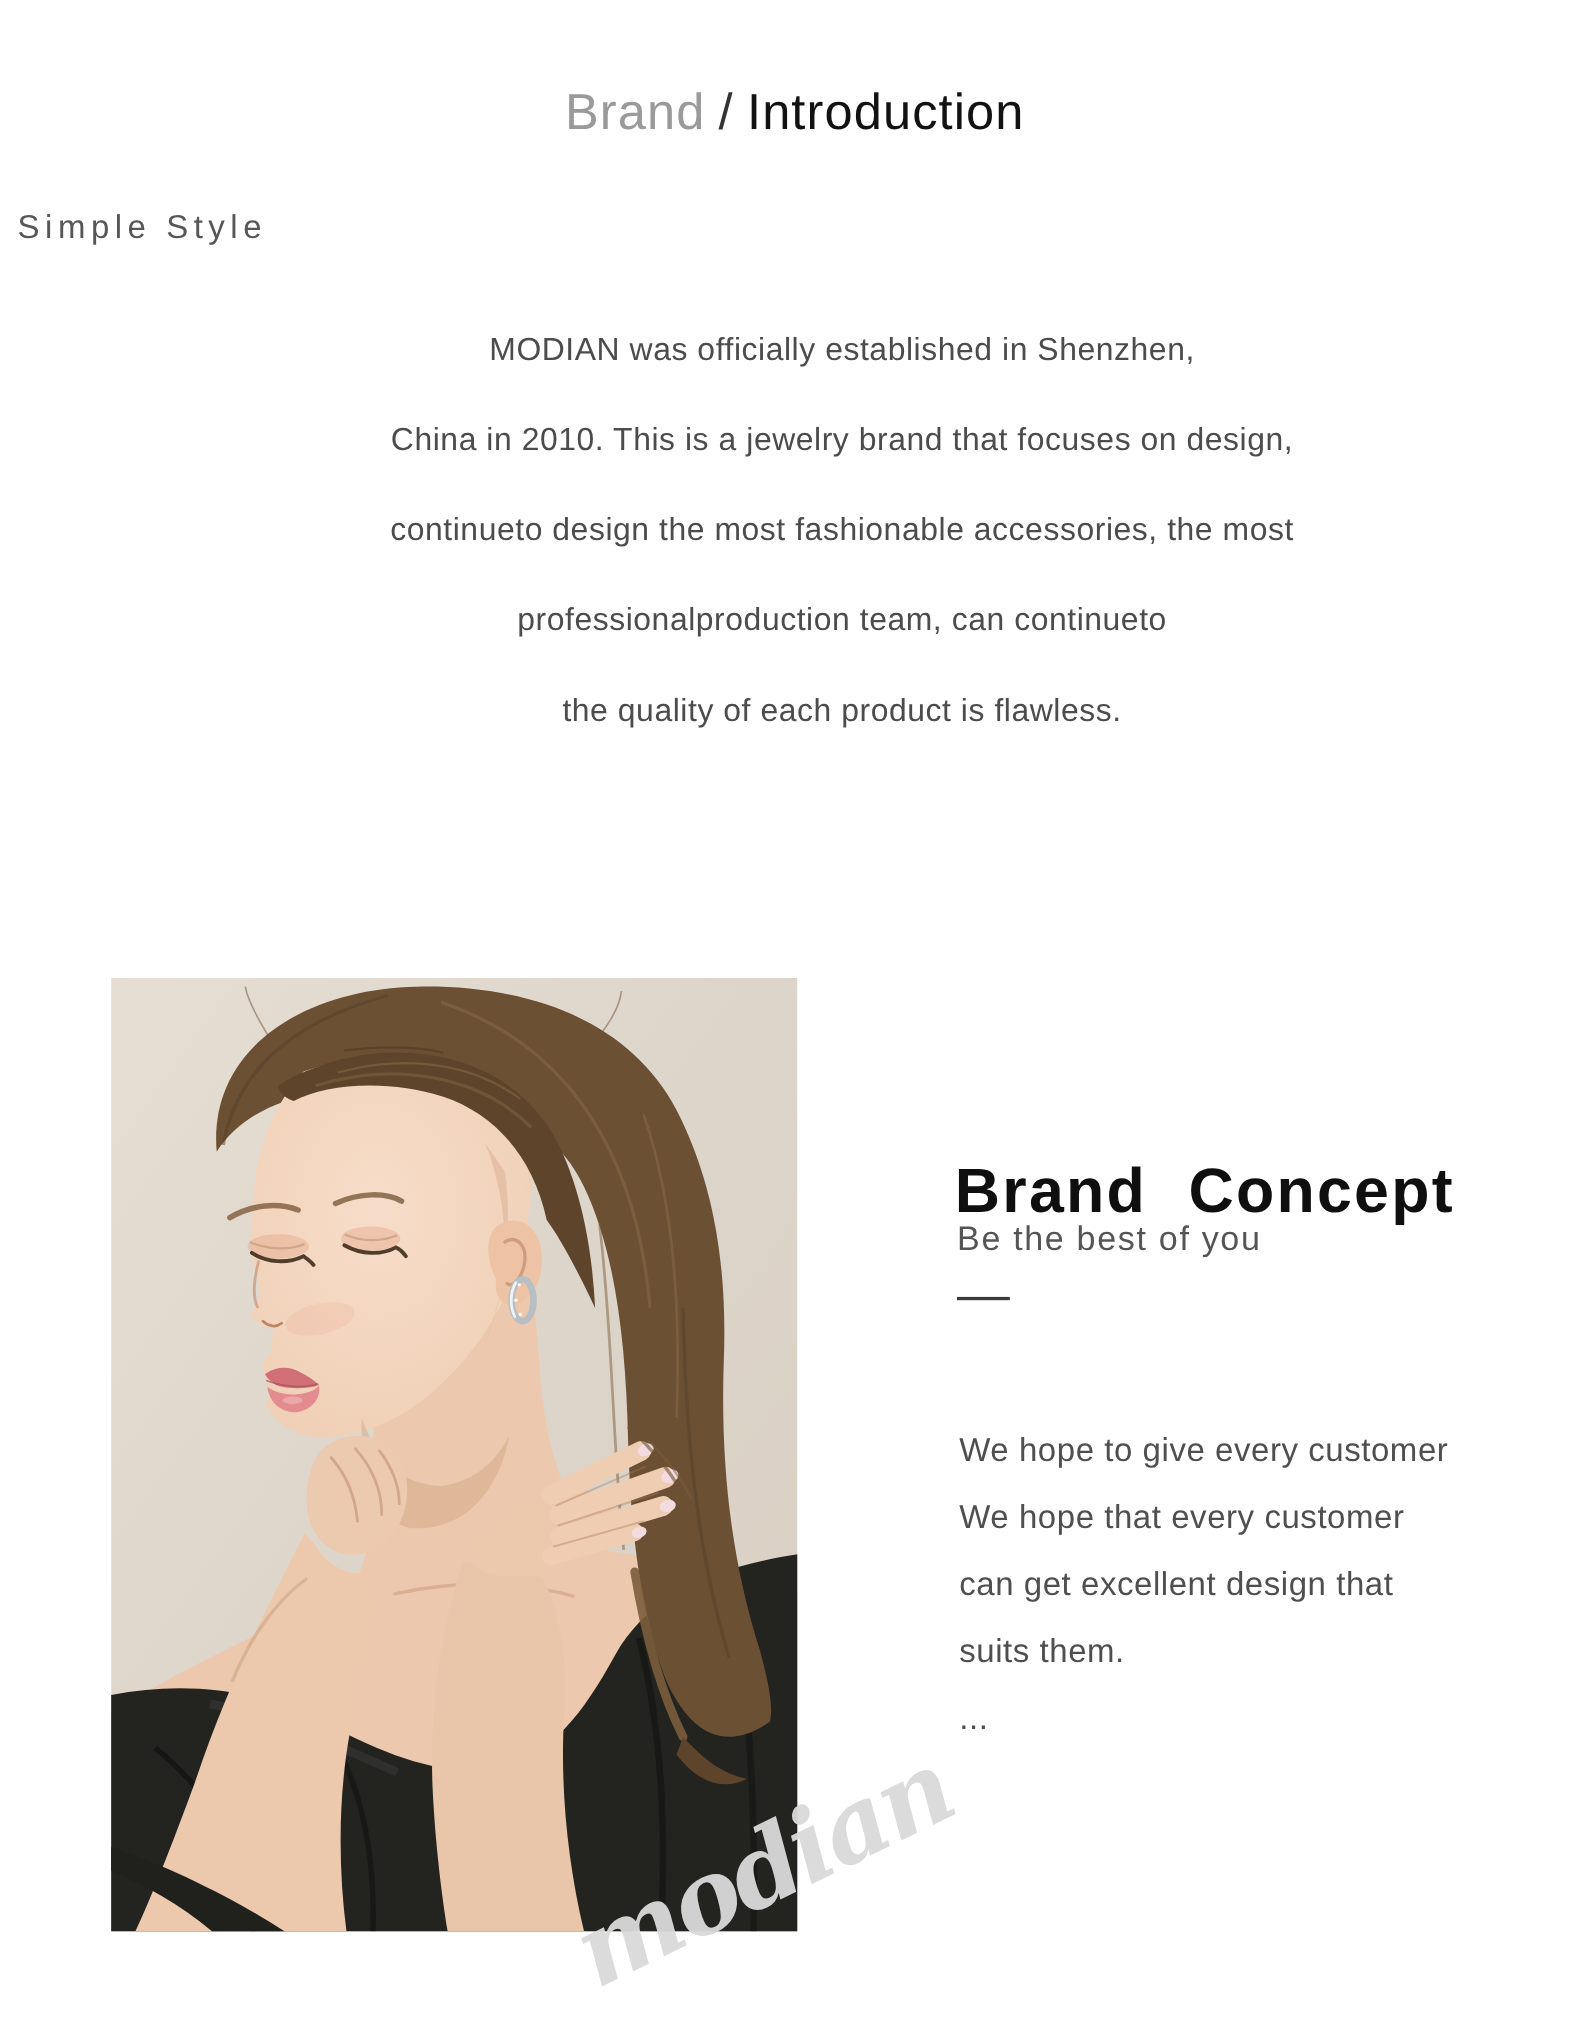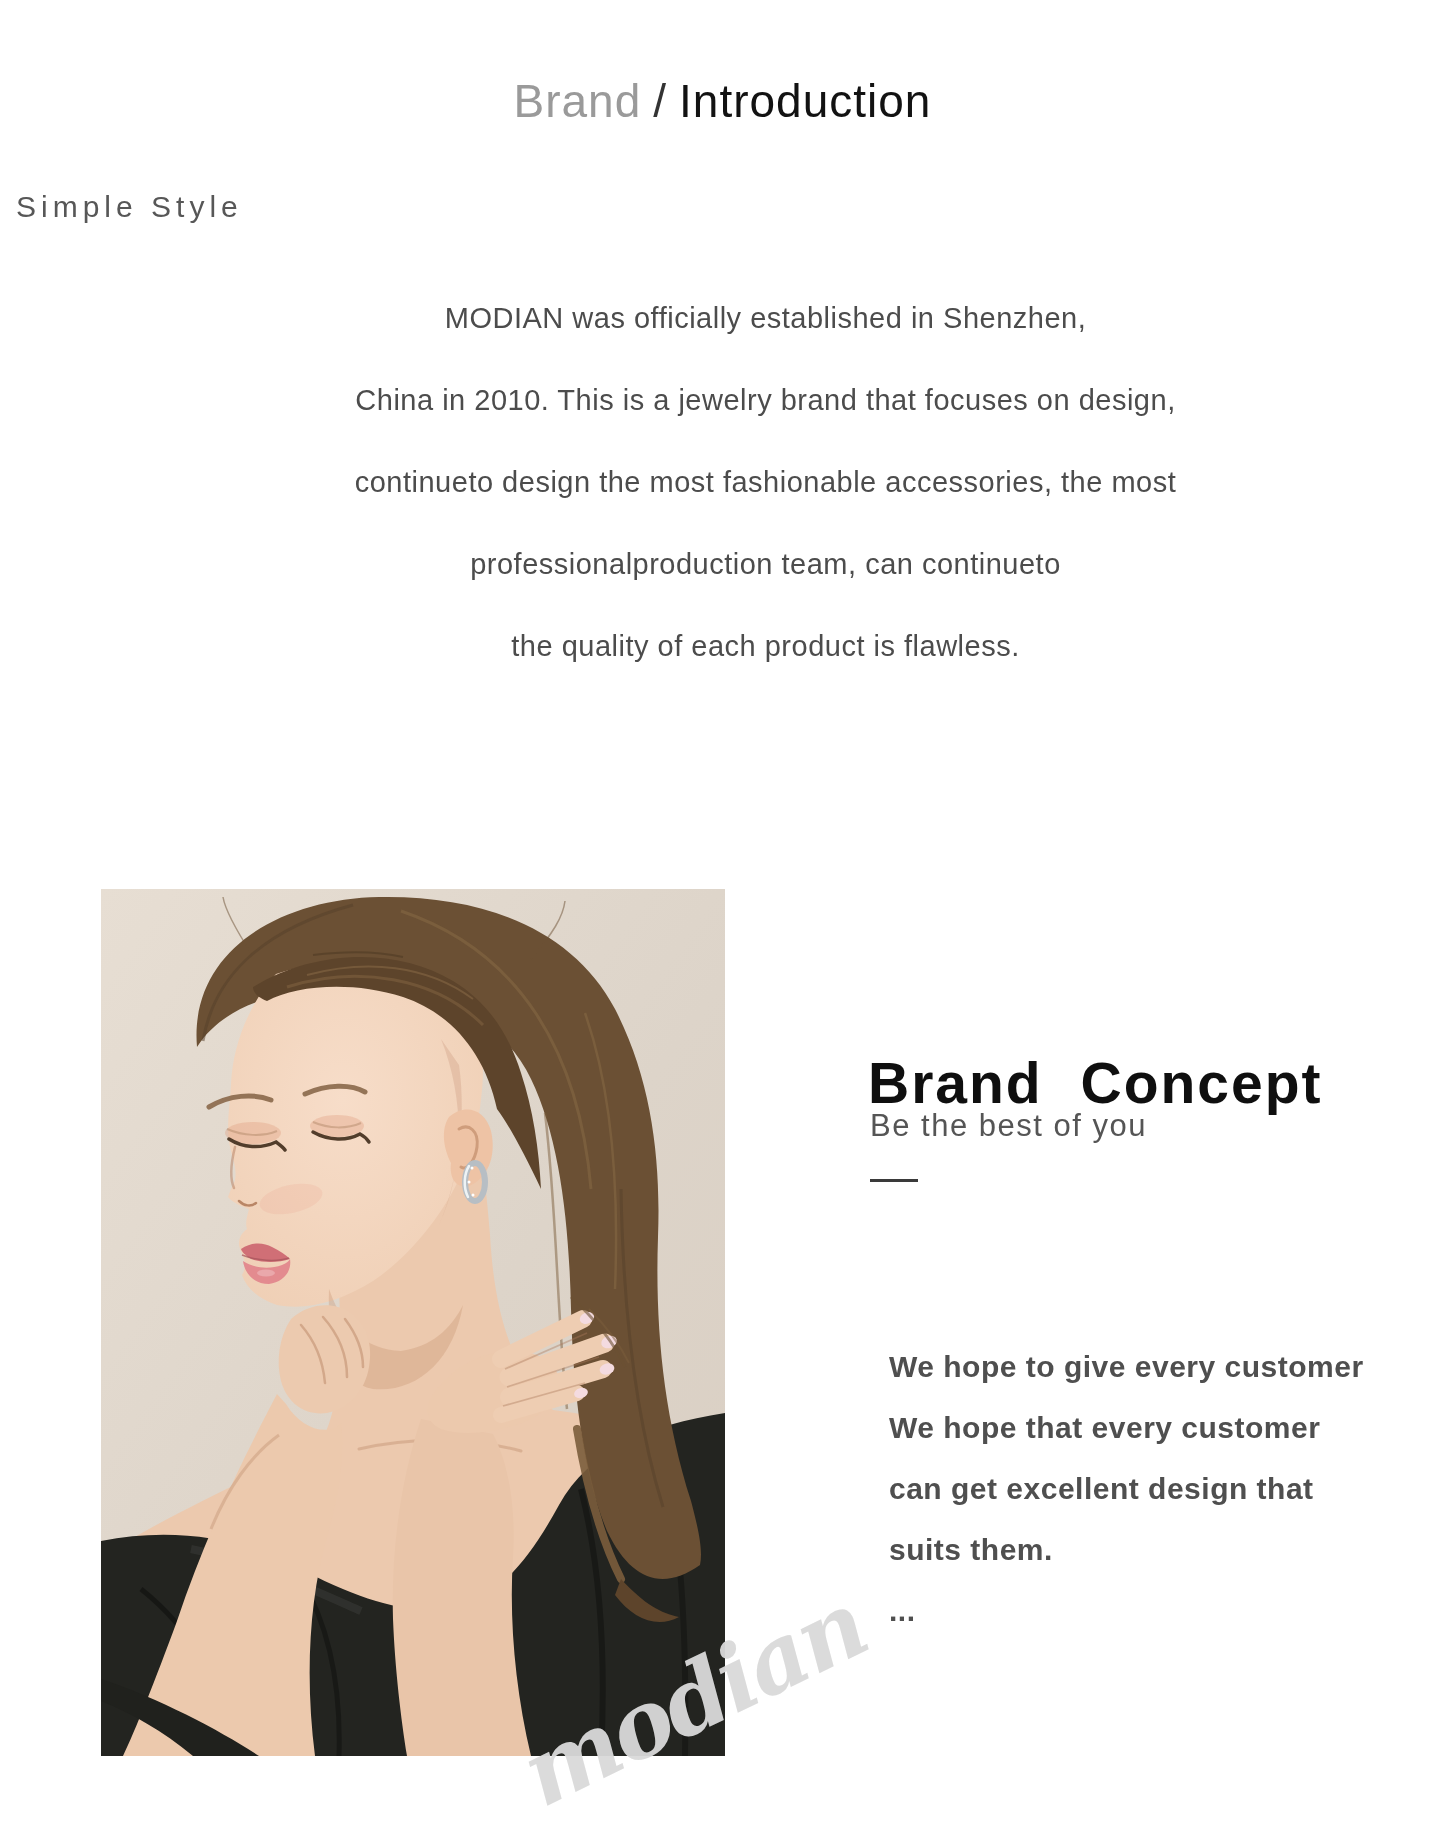--- a/index.html
+++ b/index.html
@@ -33,22 +33,22 @@
     letter-spacing:2px;word-spacing:20px;white-space:nowrap;margin-top:24px;
   }
   .concept-tagline{
     position:absolute;left:870px;top:1108px;
     font-size:31px;color:#555555;font-weight:300;letter-spacing:1.5px;white-space:nowrap;
   }
   .concept-dash{
     position:absolute;left:870px;top:1179px;width:48px;height:3px;background:#3a3a3a;
   }
   .concept-par{
-    position:absolute;left:872px;top:1336px;
-    font-size:30px;color:#4f4f4f;font-weight:700;letter-spacing:.5px;margin-left:17px;
+    position:absolute;left:872px;top:1288px;
+    font-size:30px;color:#4f4f4f;font-weight:400;letter-spacing:.5px;
   }
   .concept-par .cline{height:61px;line-height:61px;white-space:nowrap;}
   .watermark{
     position:absolute;left:512px;top:1642px;width:330px;height:130px;
     transform:rotate(-26deg);transform-origin:50% 50%;
     font-family:"DejaVu Serif",serif;font-style:italic;font-weight:700;
     font-size:92px;line-height:130px;color:#dadada;opacity:.95;
     letter-spacing:-3px;text-align:center;z-index:5;pointer-events:none;
   }
 </style>

